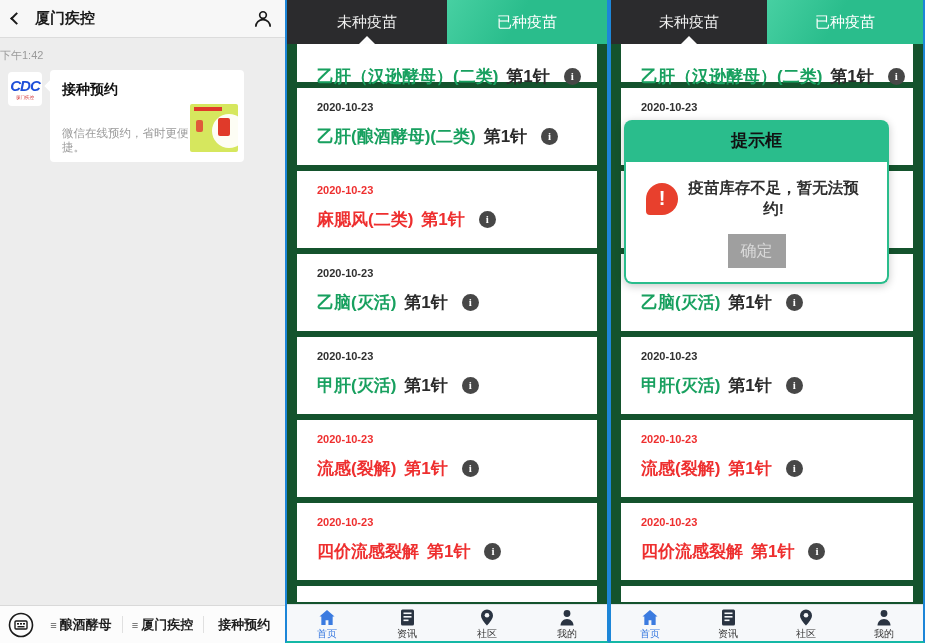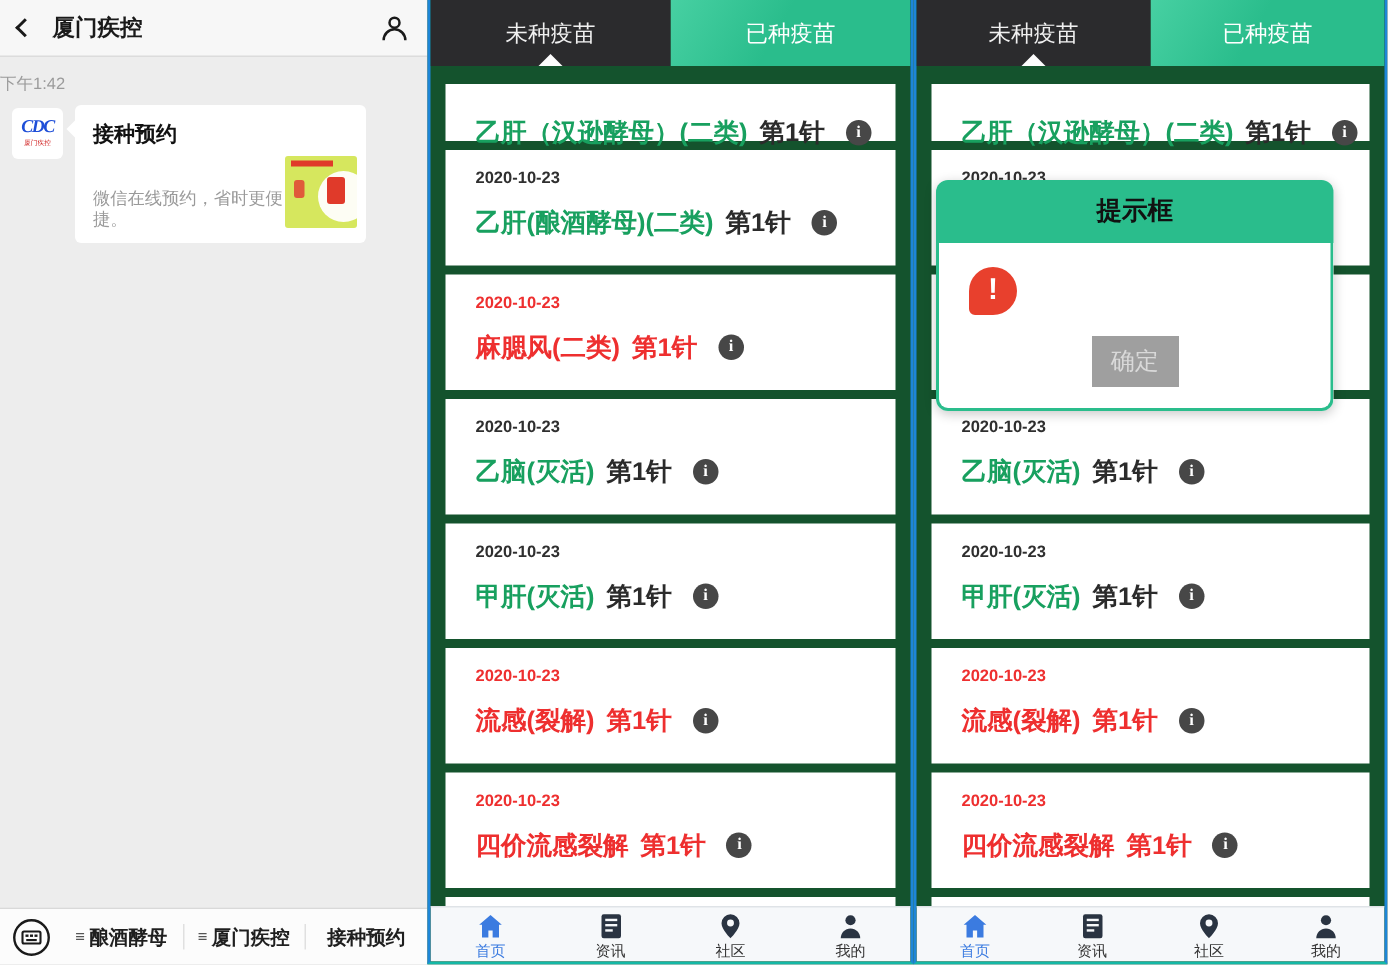--- a/index.html
+++ b/index.html
@@ -20,21 +20,21 @@
     width:9px; height:9px; border-left:2px solid #1a1a1a; border-bottom:2px solid #1a1a1a;
     transform:rotate(45deg); display:inline-block; cursor:pointer;
   }
   .wx-title { font-size:15px; font-weight:bold; color:#1a1a1a; margin-left:14px; }
   .wx-contact { position:absolute; right:12px; top:9px; width:20px; height:20px; cursor:pointer; }
   .wx-time { color:#9b9b9b; font-size:11px; margin-top:10px; }
   .wx-avatar {
     position:absolute; left:8px; top:72px; width:34px; height:34px; background:#fff;
     border-radius:4px; text-align:center; overflow:hidden; cursor:pointer;
   }
-  .wx-avatar .cdc { color:#1f4fd8; font-style:italic; font-weight:bold; font-size:12px; display:block; margin-top:5px; letter-spacing:-1px;font-family:Liberation Serif, serif; }
+  .wx-avatar .cdc { color:#1f4fd8; font-style:italic; font-weight:bold; font-size:15px; display:block; margin-top:5px; letter-spacing:-1px; }
   .wx-avatar .cdc-sub { color:#d02020; font-size:5px; display:block; transform:scale(.9); }
   .wx-card {
     position:absolute; left:50px; top:70px; width:194px; height:92px; background:#fff;
     border-radius:4px; cursor:pointer;
   }
   .wx-card::before {
     content:""; position:absolute; left:-4px; top:12px; width:8px; height:8px;
     background:#fff; transform:rotate(45deg);
   }
   .wx-card-title { position:absolute; left:12px; top:11px; font-size:14px; font-weight:bold; color:#111; }
@@ -69,21 +69,21 @@
   .tabbar { height:44px; display:flex; position:relative; }
   .tab { flex:1; display:flex; align-items:center; justify-content:center; font-size:15px; cursor:pointer; }
   .tab-dark { background:#2b2b2d; color:#f0f0f0; position:relative; }
   .tab-dark::after {
     content:""; position:absolute; left:50%; bottom:0; transform:translateX(-50%);
     border-left:8px solid transparent; border-right:8px solid transparent; border-bottom:8px solid #fdfdfd;
   }
   .tab-green { background:linear-gradient(120deg,#47d0a2 0%,#2abd8c 45%); color:#ffffff; }
   .vx-list { position:relative; }
   .vx-card { background:#fff; margin:6px 10px 0 10px; height:77px; padding:13px 0 0 20px; cursor:pointer; }
-  .vx-card.first { margin-top:12px; height:38px; padding-top:9px; }
+  .vx-card.first { margin-top:0; height:38px; padding-top:9px; }
   .vx-card.sliver { height:16px; padding:0; }
   .vx-date { font-size:11px; font-weight:bold; color:#2f2f2f; }
   .vx-name-row { margin-top:12px; font-size:17px; font-weight:bold; color:#2b2b2b; display:flex; align-items:center; }
   .vx-name { color:#18a05f; }
   .vx-dose { margin-left:8px; color:#2b2b2b; }
   .vx-card.unavailable .vx-date, .vx-card.unavailable .vx-name, .vx-card.unavailable .vx-dose { color:#ee2f2f; }
   .info-icon {
     width:17px; height:17px; border-radius:50%; background:#474747; color:#fff;
     font-size:11px; font-weight:bold; line-height:17px; text-align:center;
     display:inline-block; margin-left:14px; cursor:pointer; font-family:"Liberation Serif",serif;
@@ -340,20 +340,21 @@
       </div>
     </div>
     <div class="vx-card sliver"></div>
   </div>
 
   <div class="modal">
     <div class="modal-header">提示框</div>
     <div class="modal-body">
       <div class="modal-msg-row">
         <span class="warn-icon">!</span>
+        <span class="modal-msg">疫苗库存不足，暂无法预约!</span>
       </div>
       <button class="modal-confirm">确定</button>
     </div>
   </div>
 
   <div class="vx-nav">
     <div class="nav-item active">
       <svg width="18" height="17" viewBox="0 0 18 18">
           <path d="M9 1L1 8h2v9h4.5v-5h3v5H15V8h2L9 1z" fill="#3b7be0"></path>
         </svg>

